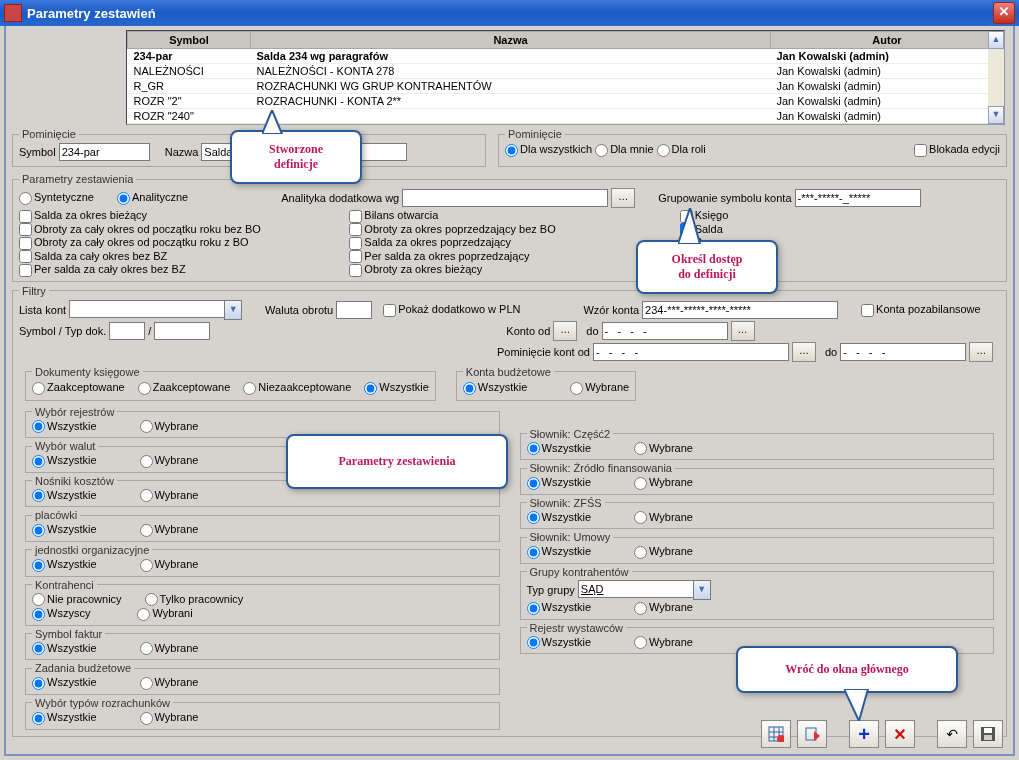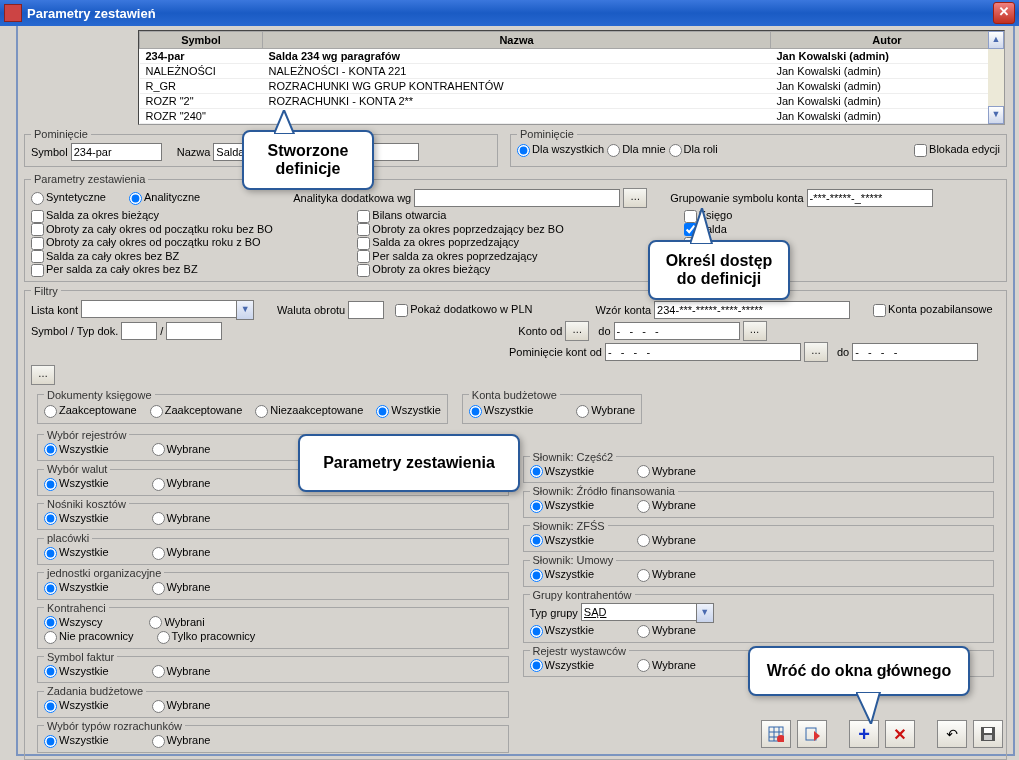--- a/index.html
+++ b/index.html
@@ -1,39 +1,39 @@
 <!DOCTYPE html>
 <html><head>
 <meta charset="utf-8">
 <style>
 body{margin:0;font-family:Tahoma,Arial,sans-serif;font-size:11px;background:#fff;}
 .window{width:1019px;height:760px;background:#d6d3ce;box-shadow:2px 2px 8px rgba(0,0,0,.5);position:relative;overflow:hidden;}
 .titlebar{height:26px;background:linear-gradient(to bottom,#3b77dd 0%,#1a5bc4 50%,#2868d0 100%);display:flex;align-items:center;padding:0 4px;color:#fff;font-weight:bold;font-size:13px;}
 .titlebar .tico{width:16px;height:16px;background:#c44;border:1px solid #822;margin-right:5px;}
 .titlebar .spacer{flex:1}
 .titlebar .closebtn{width:20px;height:20px;background:linear-gradient(to bottom,#f08080,#c03020);border:1px solid #a02010;border-radius:3px;color:#fff;text-align:center;line-height:18px;font-weight:bold;cursor:pointer;}
-.content{position:absolute;inset:26px 4px 4px 4px;border:2px solid #7b94c0;border-top:none;background:#d6d3ce;margin-left:12px;}
+.content{position:absolute;inset:26px 4px 4px 4px;border:2px solid #7b94c0;border-top:none;background:#d6d3ce;}
 .grid-wrap{margin:4px 8px 0 120px;max-height:112px;background:#fff;border:1px inset #999;position:relative;}
 .grid{width:100%;border-collapse:collapse;font-size:11px;}
 .grid th{background:#c8c6bf;border:1px solid #a6a6a6;padding:2px 6px;font-weight:bold;text-align:center;}
 .grid td{border-bottom:1px solid #eee;padding:1px 6px;white-space:nowrap;}
 .grid tr.bold td{font-weight:bold;}
 .vscroll{position:absolute;right:0;top:0;bottom:0;width:16px;background:#ece9d8;}
 .vscroll .sbtn{height:16px;background:linear-gradient(to bottom,#fff,#cfd8ec);border:1px solid #8d9ec8;font-size:9px;text-align:center;line-height:14px;color:#4a6aaf;}
 fieldset{border:1px solid #a6a6a6;margin:3px 6px;padding:2px 6px 4px 6px;}
 legend{font-size:11px;padding:0 3px;color:#333;}
 .row{display:flex;align-items:center;gap:3px;margin:1px 0;flex-wrap:wrap;}
 input[type=text]{border:1px solid #7a7a7a;height:16px;font-size:11px;padding:0 2px;background:#fff;}
 input[type=checkbox],input[type=radio]{margin:0 2px 0 0;vertical-align:middle;}
 label{white-space:nowrap;}
 .btn-sq{width:22px;height:18px;border:1px solid #888;background:linear-gradient(to bottom,#f6f6f2,#ddd9cd);font-size:10px;text-align:center;line-height:16px;cursor:pointer;}
 .cols3{display:grid;grid-template-columns:1fr 1fr 1fr;gap:0 10px;}
-.twoCol{display:flex;gap:2px;}
+.twoCol{display:flex;gap:8px;}
 .twoCol>div{flex:1;}
-.callout{position:absolute;background:#fff;border:2px solid #2a5a9a;border-radius:8px;padding:10px 14px;font-weight:bold;font-size:16px;color:#000000;box-shadow:2px 2px 6px rgba(0,0,0,.3);z-index:20;text-align:center;}
+.callout{position:absolute;background:#fff;border:2px solid #2a5a9a;border-radius:8px;padding:10px 14px;font-weight:bold;font-size:12px;color:#be185d;box-shadow:2px 2px 6px rgba(0,0,0,.3);z-index:20;text-align:center;font-family:Liberation Serif, serif;}
 .combo{display:inline-flex;}
 .combo input{border-right:none;text-decoration:underline;}
 .combo .dd{width:16px;height:18px;border:1px solid #7a7a7a;background:linear-gradient(to bottom,#eef2fb,#c9d4ec);font-size:9px;text-align:center;line-height:16px;color:#4a6aaf;cursor:pointer;}
 .iconbar{position:absolute;right:10px;bottom:6px;display:flex;gap:6px;}
 .iconbar .ib{width:28px;height:26px;border:1px solid #888;background:linear-gradient(to bottom,#fdfdfb,#e1ded5);display:flex;align-items:center;justify-content:center;font-size:14px;cursor:pointer;}
 .iconbar .sep{width:10px;}
 .small-fields fieldset{margin:2px 6px;padding:1px 6px 3px 6px;}
 </style>
 </head>
 <body>
@@ -58,21 +58,21 @@
     </tr>
           </thead>
     <tbody id="grid-body">
             <tr class="bold">
               <td>234-par</td>
               <td>Salda 234 wg paragrafów</td>
               <td>Jan Kowalski (admin)</td>
             </tr>
             <tr>
               <td>NALEŻNOŚCI</td>
-              <td>NALEŻNOŚCI - KONTA 221</td>
+              <td>NALEŻNOŚCI - KONTA 278</td>
               <td>Jan Kowalski (admin)</td>
             </tr>
             <tr>
               <td>R_GR</td>
               <td>ROZRACHUNKI WG GRUP KONTRAHENTÓW</td>
               <td>Jan Kowalski (admin)</td>
             </tr>
             <tr>
               <td>ROZR "2"</td>
               <td>ROZRACHUNKI - KONTA 2**</td>
@@ -238,26 +238,26 @@
             <fieldset>
               <legend>jednostki organizacyjne</legend>
               <div class="row">
                 <label><input type="radio" checked="" style="">Wszystkie</label>
                 <label style="margin-left:40px"><input type="radio" style="">Wybrane</label>
               </div>
             </fieldset>
             <fieldset>
               <legend>Kontrahenci</legend>
               <div class="row">
+                <label><input type="radio" style="">Nie pracownicy</label>
+                <label style="margin-left:20px"><input type="radio" style="">Tylko pracownicy</label>
+              </div>
+              <div class="row">
                 <label><input type="radio" checked="" style="">Wszyscy</label>
                 <label style="margin-left:44px"><input type="radio" style="">Wybrani</label>
-              </div>
-              <div class="row">
-                <label><input type="radio" style="">Nie pracownicy</label>
-                <label style="margin-left:20px"><input type="radio" style="">Tylko pracownicy</label>
               </div>
             </fieldset>
             <fieldset>
               <legend>Symbol faktur</legend>
               <div class="row">
                 <label><input type="radio" checked="" style="">Wszystkie</label>
                 <label style="margin-left:40px"><input type="radio" style="">Wybrane</label>
               </div>
             </fieldset>
             <fieldset>

